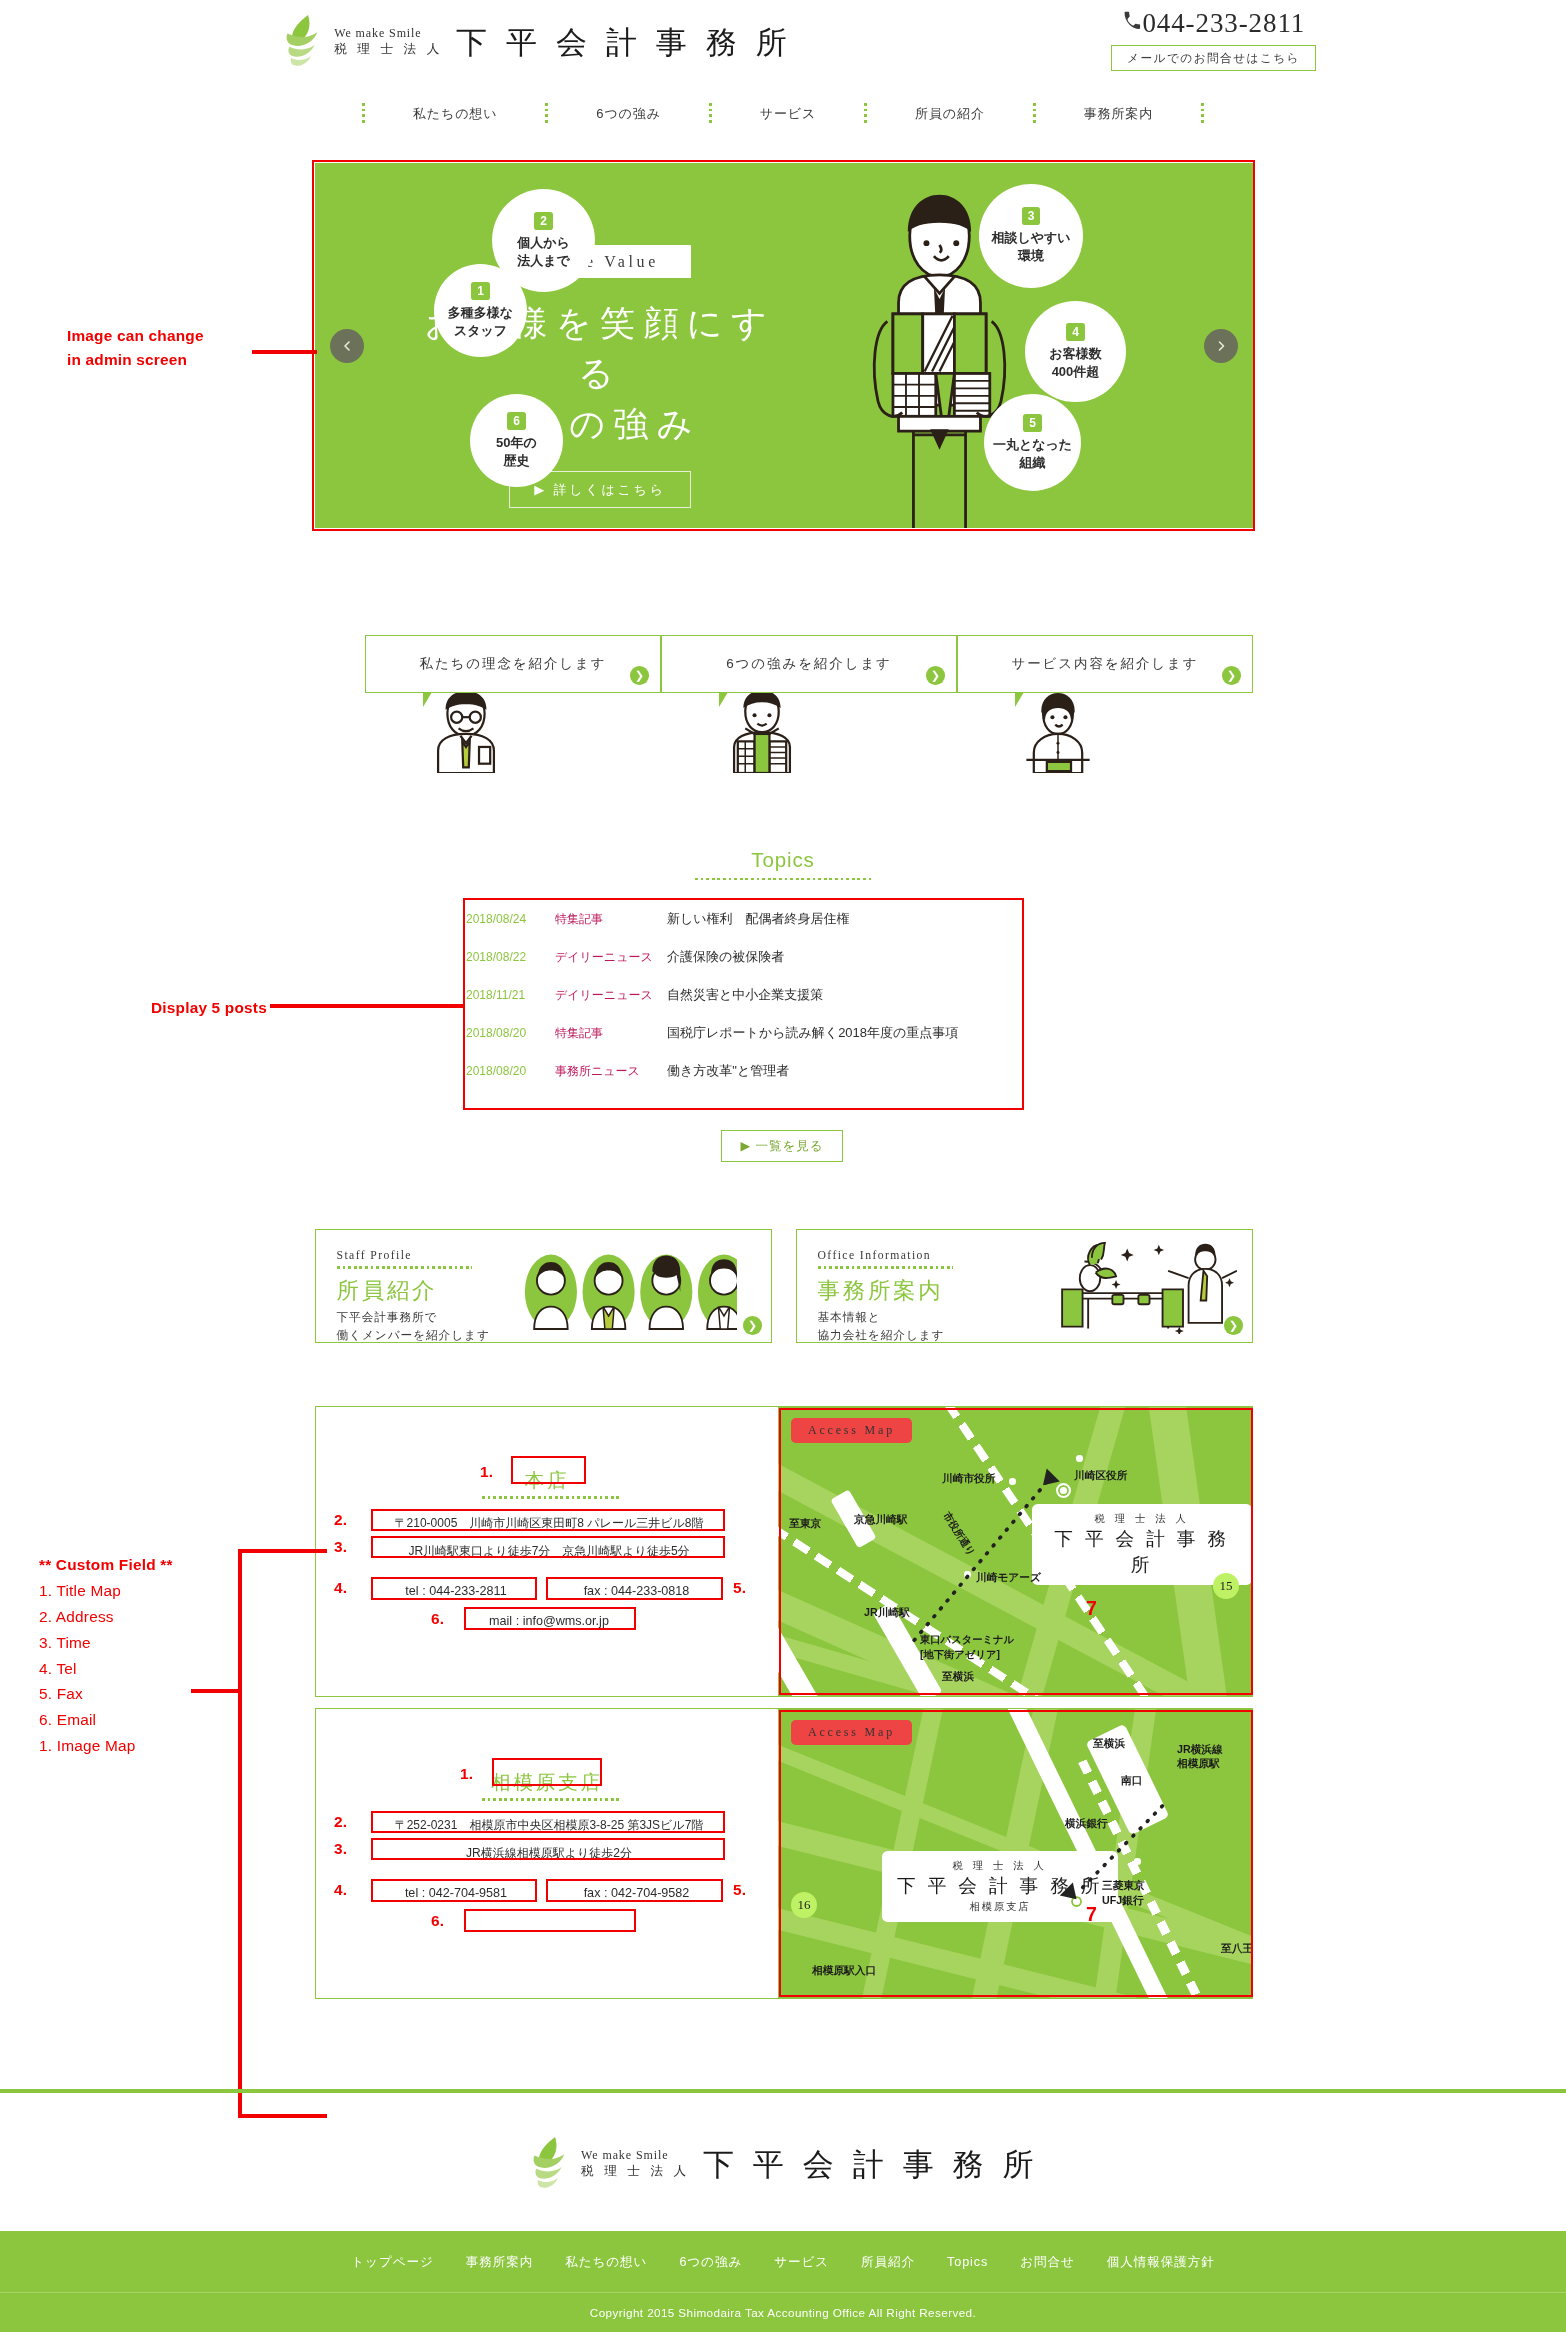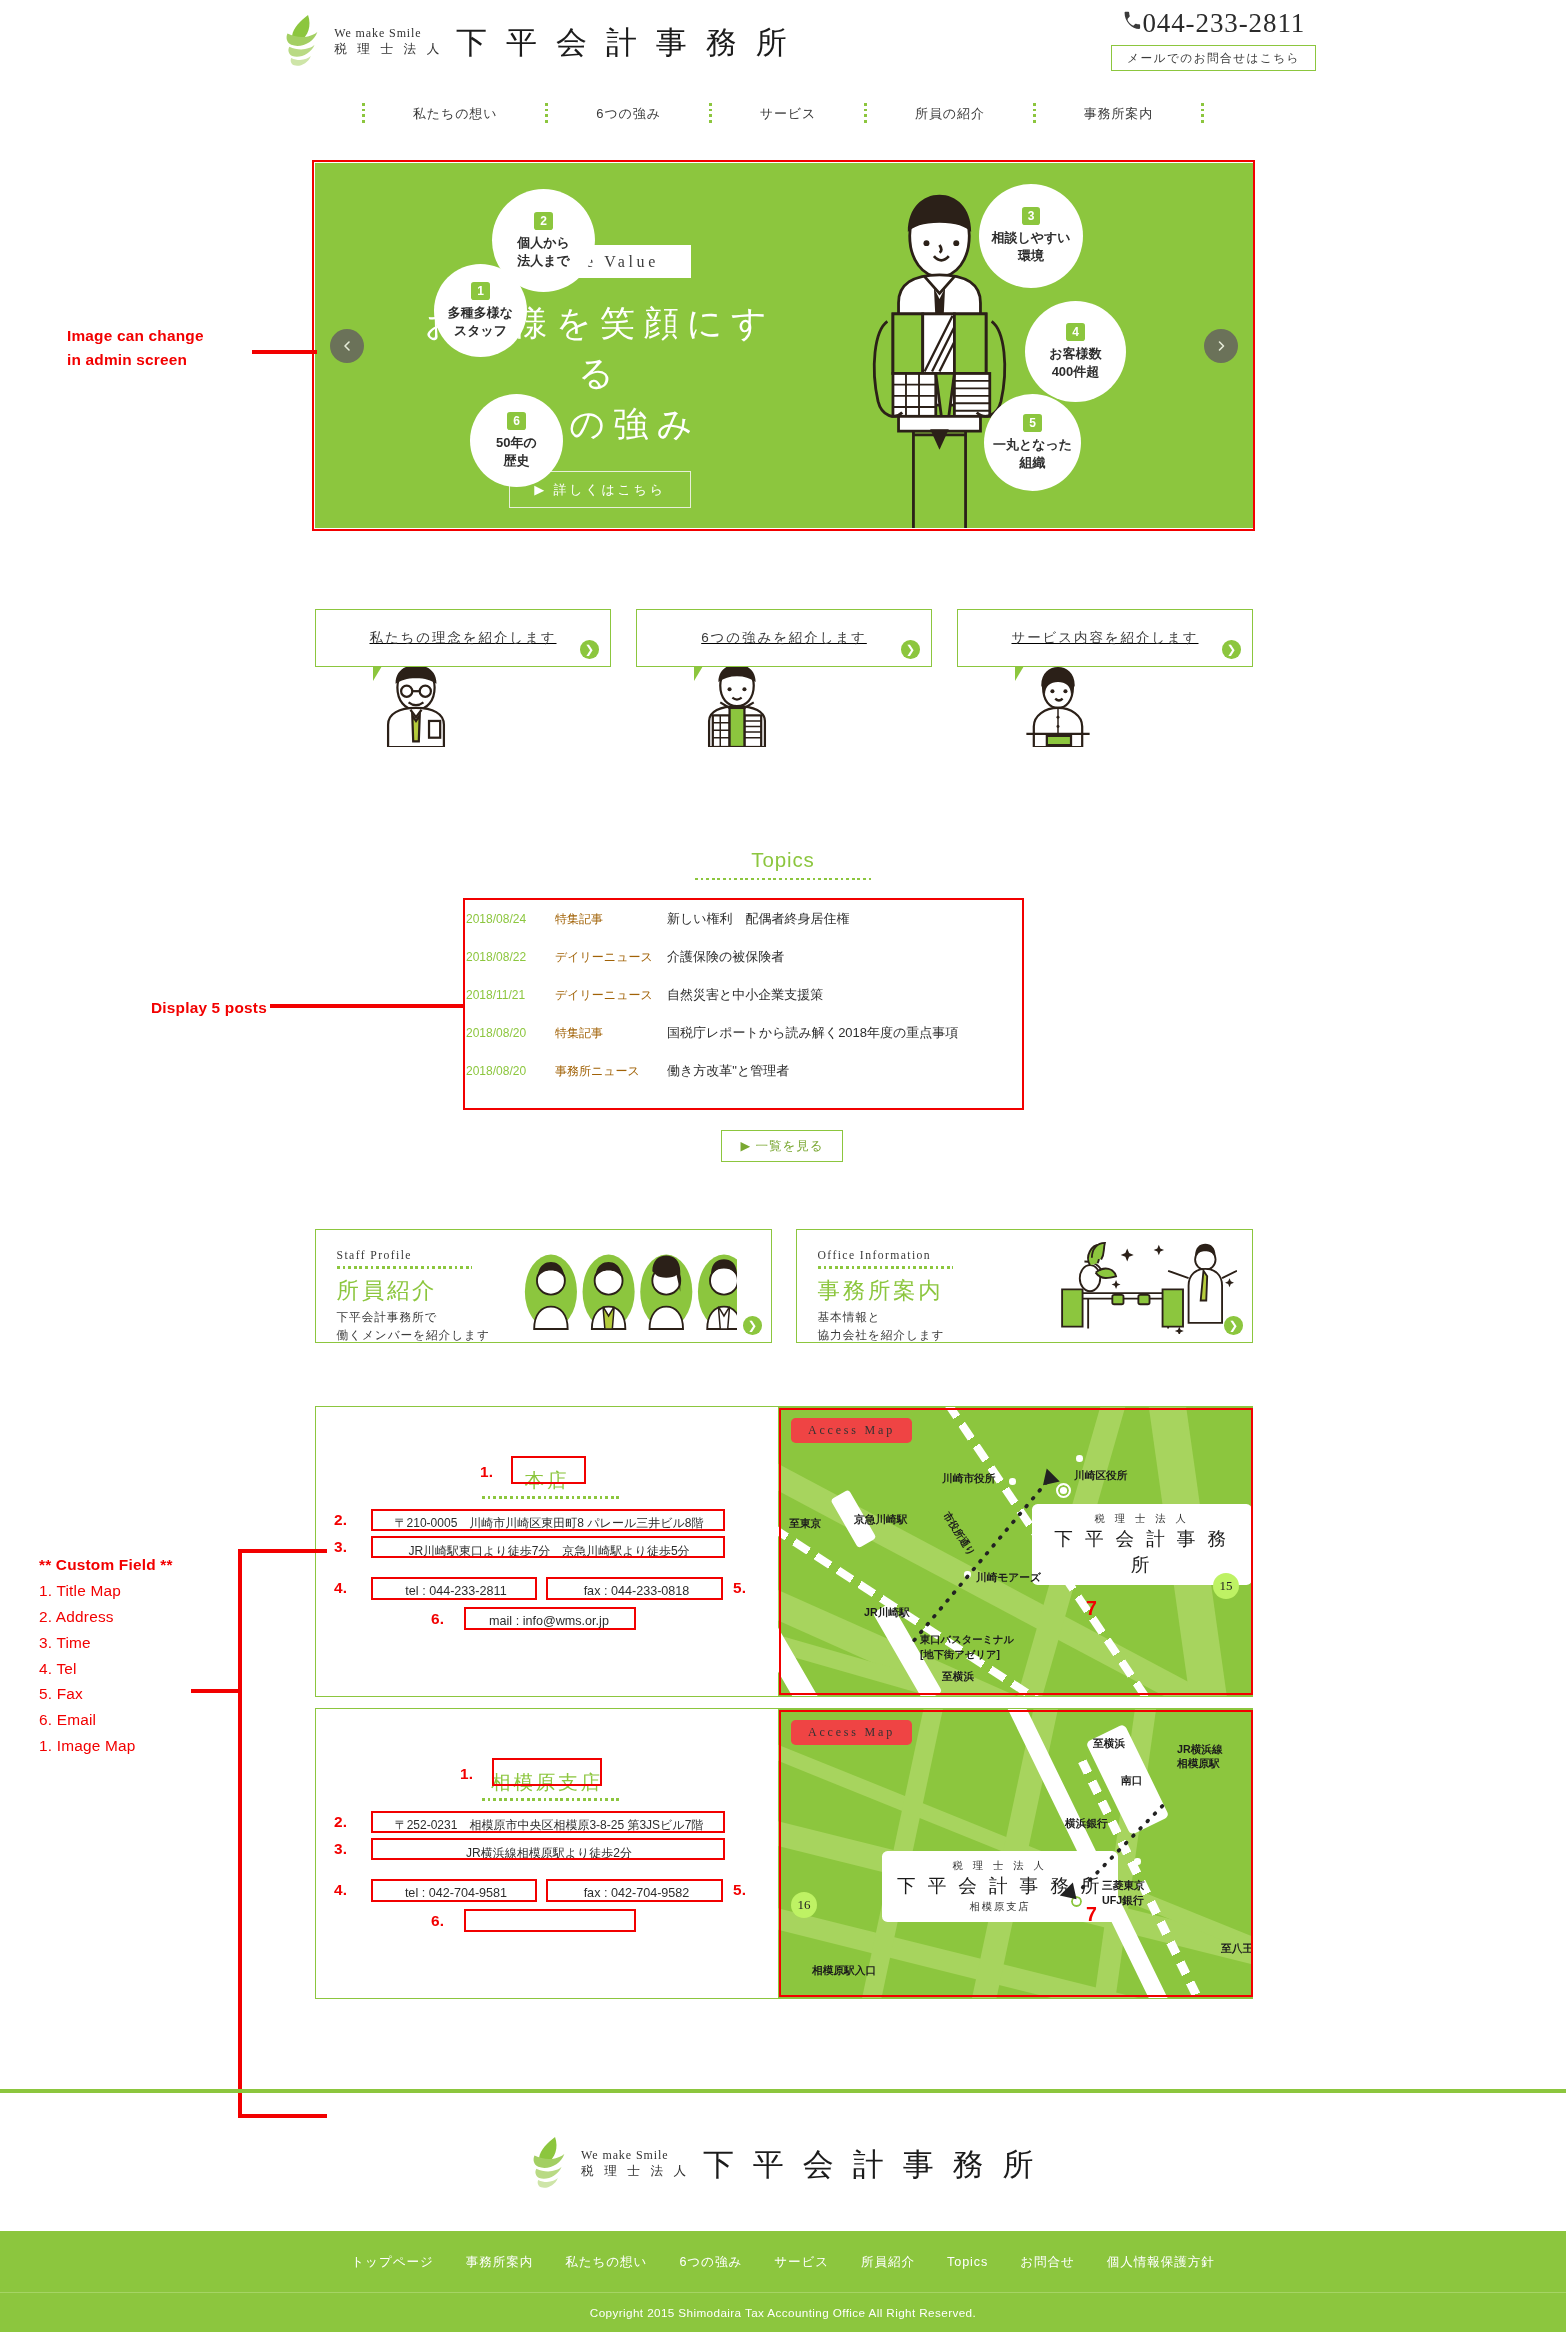--- a/index.html
+++ b/index.html
@@ -54,41 +54,41 @@
 
   .bub { position:absolute; background:#fff; border-radius:50%; display:flex; flex-direction:column;
       align-items:center; justify-content:center; text-align:center; color:#2d2d2d; font-weight:bold; }
   .bub .n { background:#8cc63e; color:#fff; font-size:12px; width:18.6px; height:18.6px; line-height:18.6px;
       border-radius:2.8px; margin-bottom:3.7px; font-family:"Liberation Sans",sans-serif; }
   .bub .t { font-size:13px; line-height:1.35; }
 
   .person { position:absolute; left:522px; top:28px; width:205px; height:337px; }
 
   
-  .cards { position:absolute; left:315px; top:609px; width:938px; display:flex; justify-content:space-between;text-decoration:underline; }
+  .cards { position:absolute; left:315px; top:635px; width:938px; display:flex; justify-content:flex-end; }
   .card { width:296px; position:relative; }
   .card-bubble { border:1.9px solid #8cc63e; height:58px; display:flex; align-items:center;
       justify-content:center; position:relative; background:#fff; cursor:pointer; }
   .card-bubble .lbl { font-size:13.5px; color:#3a3a3a; letter-spacing:1.9px; }
   .card-bubble .arrow { position:absolute; right:11.2px; bottom:7.5px; width:18.6px; height:18.6px;
       border-radius:50%; background:#8cc63e; color:#fff; font-size:11.2px; display:flex;
       align-items:center; justify-content:center; }
   .card-tail { position:absolute; left:58px; top:57px; width:0; height:0;
       border-left:9.3px solid #8cc63e; border-bottom:15px solid transparent; }
   .card-illus { height:80px; position:relative; }
 
   
   .topics-head { position:absolute; top:848px; left:0; width:1566px; text-align:center; }
   .topics-title { color:#8cc63e; font-size:20.5px; font-family:"Liberation Sans",sans-serif; letter-spacing:0.9px; }
   .topics-dots { margin:5.6px auto 0; width:177px; height:2.8px;
       background:repeating-linear-gradient(to right,#8cc63e 0,#8cc63e 2.8px,transparent 2.8px,transparent 5.6px); }
   .topics-list { position:absolute; left:466px; top:900px; width:373px; }
   .topic-row { display:flex; align-items:center; height:38px; cursor:pointer; }
   .t-date { color:#8cc63e; font-size:12px; width:89px; flex:none; }
-  .t-cat  { color:#a16207; font-size:12px; width:112px; flex:none; }
+  .t-cat  { color:#be185d; font-size:12px; width:112px; flex:none; }
   .t-title{ color:#2d2d2d; font-size:13px; white-space:nowrap; }
   .more-btn { position:absolute; left:721px; top:1130px; border:0.9px solid #8cc63e; color:#7aa832;
       background:#fff; font-size:12.6px; padding:6.5px 18.6px; letter-spacing:0.9px; cursor:pointer; }
 
   
   .banners { position:absolute; left:315px; top:1229px; width:938px; display:flex; justify-content:space-between; }
   .banner { width:457px; height:114px; border:1.9px solid #8cc63e; position:relative; background:#fff; cursor:pointer; }
   .b-en { position:absolute; left:20.5px; top:18.6px; font-family:"Liberation Serif",serif; font-size:11.7px;
       letter-spacing:1.4px; color:#3a3a3a; }
   .b-dots { position:absolute; left:20.5px; top:36px; width:135px; height:2.8px;

